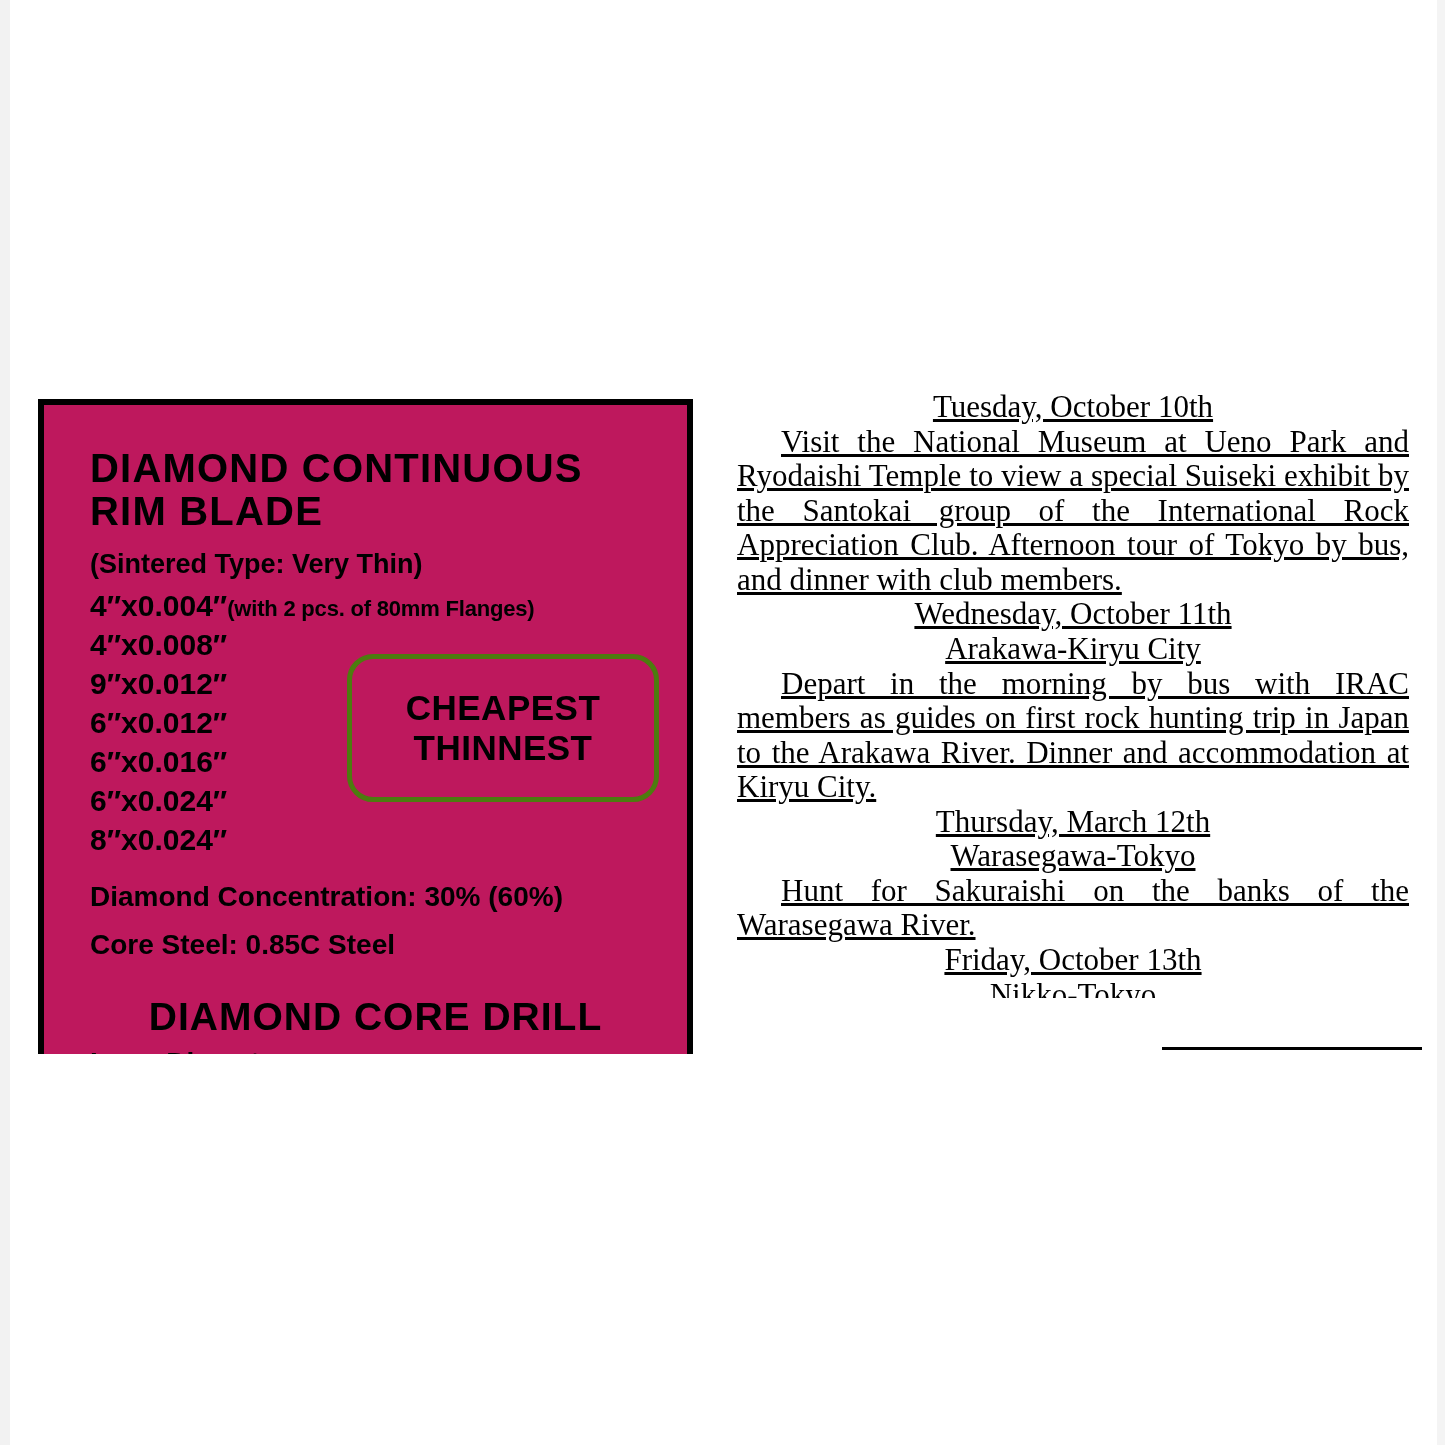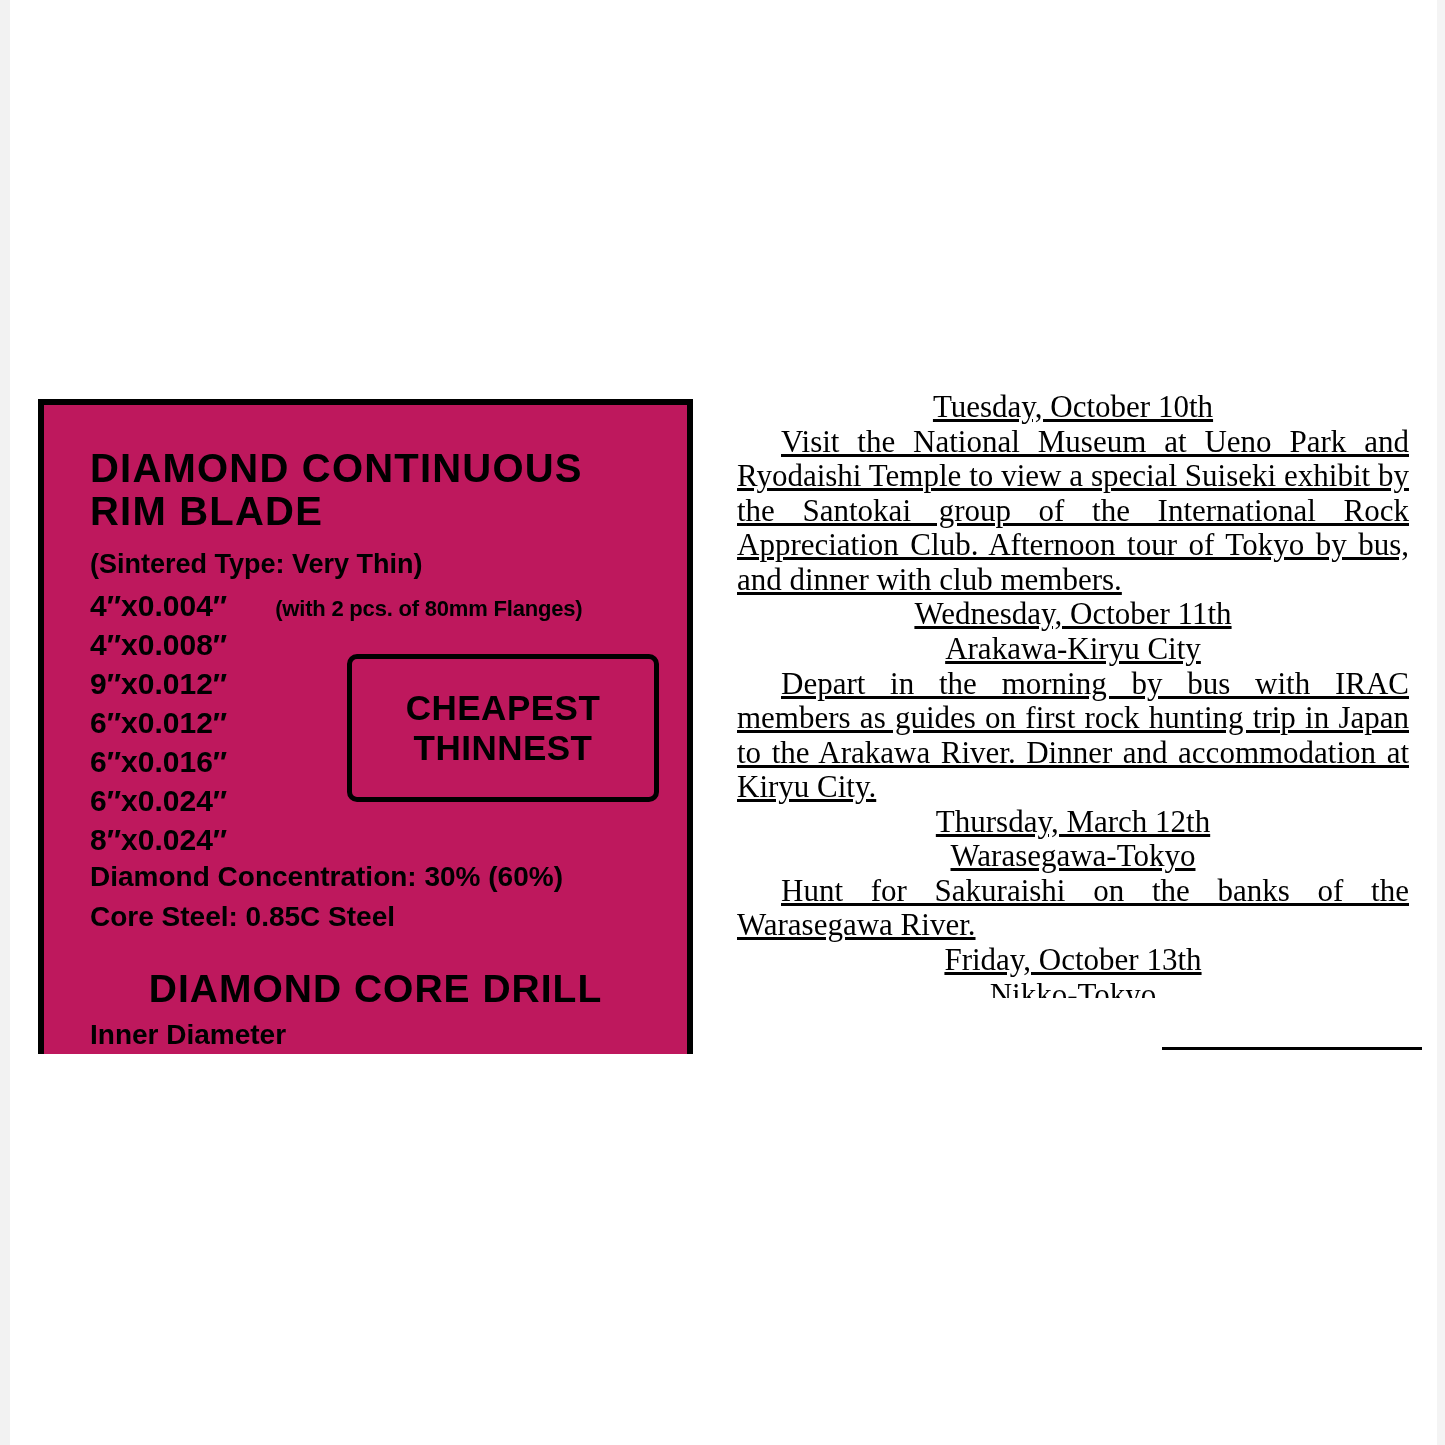--- a/index.html
+++ b/index.html
@@ -84,45 +84,45 @@
     font-size: 30px;
     line-height: 1.30;
   }
   .spec-list li {
     white-space: nowrap;
   }
   .spec-note {
     font-size: 22px;
     font-weight: bold;
     letter-spacing: -0.2px;
-    margin-left: 48px;
   }
   .badge {
     position: absolute;
     right: 2px;
     top: 68px;
     width: 312px;
     height: 148px;
-    border: 5px solid #000000;
-    border-radius: 10px;
+    border: 5px solid #4d7c0f;
+    border-radius: 26px;
     box-sizing: border-box;
     display: flex;
     flex-direction: column;
     align-items: center;
     justify-content: center;
     font-family: "Liberation Sans", sans-serif;
     font-weight: bold;
     font-size: 35px;
     line-height: 1.16;
     letter-spacing: 0.5px;
   }
   .conc-line {
     font-family: "Liberation Sans", sans-serif;
     font-weight: bold;
     font-size: 28px;
+    margin-top: 20px;
     line-height: 1.28;
   }
   .ad-title2 {
     font-family: "Liberation Sans", sans-serif;
     font-weight: bold;
     font-size: 39px;
     letter-spacing: 1px;
     margin-top: 32px;
     text-align: center;
   }
@@ -215,21 +215,21 @@
           </li>
         </ul>
 
         <div class="badge">
           <div>CHEAPEST</div>
           <div>THINNEST</div>
         </div>
       </div>
 
       <div class="conc-line">Diamond Concentration: 30% (60%)</div>
-      <div class="conc-line" style="margin-top:4px">Core Steel: 0.85C Steel</div>
+      <div class="conc-line" style="margin-top:12px">Core Steel: 0.85C Steel</div>
 
       <div class="ad-title2">DIAMOND CORE DRILL</div>
       <div class="ad-inner-diameter">Inner Diameter</div>
     </div>
   </div>
 
   <div id="right-col">
 
     <p class="center-line">Tuesday, October 10th</p>
     <p class="indent">Visit the National Museum at Ueno Park and Ryodaishi Temple to view a special Suiseki exhibit by the Santokai group of the International Rock Appreciation Club. Afternoon tour of Tokyo by bus, and dinner with club members.</p>

